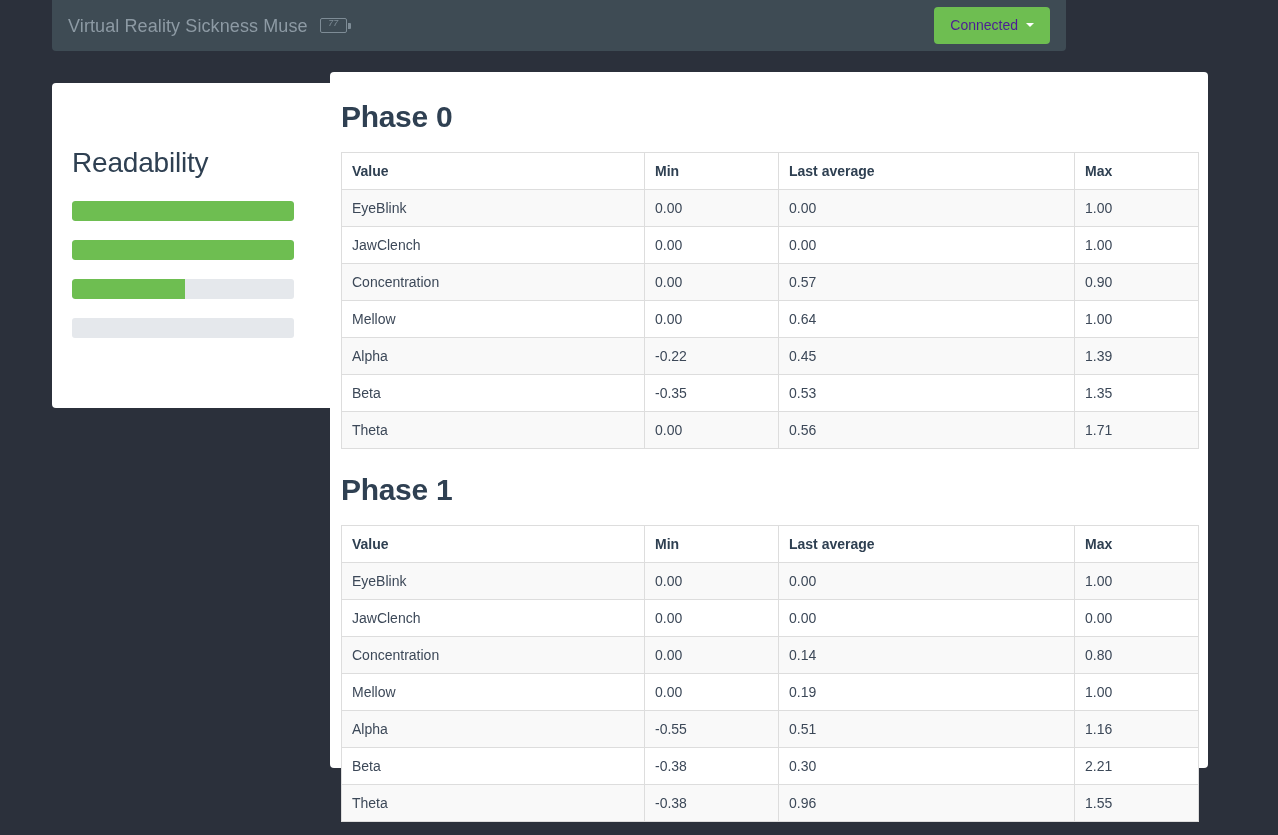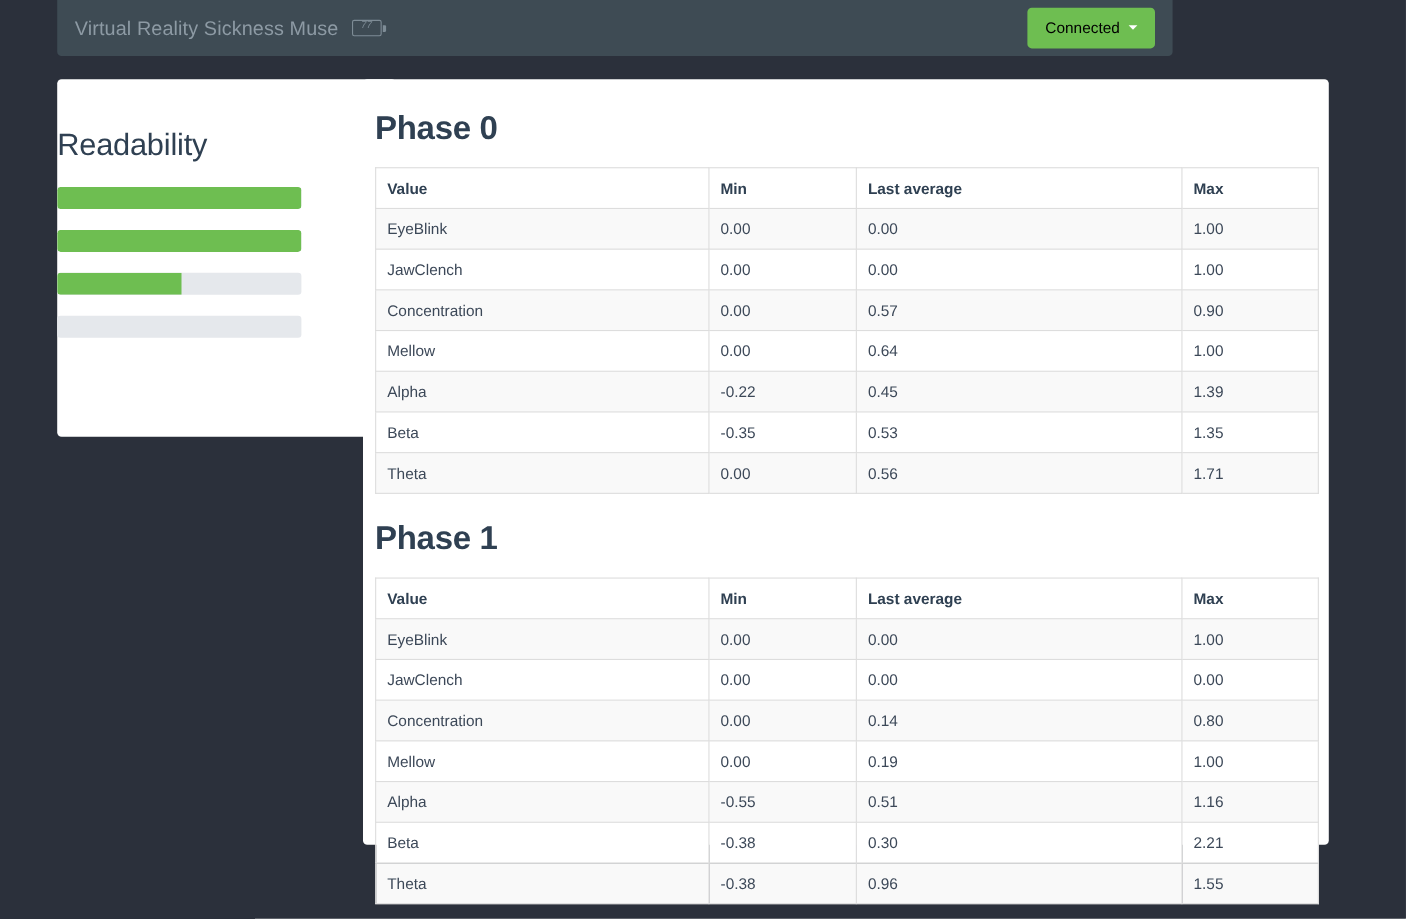--- a/index.html
+++ b/index.html
@@ -58,21 +58,21 @@
   .battery-level {
     font-size: 9px;
     font-style: italic;
     color: #7e8c96;
     line-height: 1;
     transform: translateY(-0.5px);
   }
   .navbar-right { margin-left: auto; }
   .btn-connected {
     background: #6ebe51;
-    color: #000000;
+    color: #4c1d95;
     border: none;
     border-radius: 4px;
     font-family: "Liberation Sans", sans-serif;
     font-size: 14px;
     font-weight: normal;
     padding: 10px 16px 11px 16px;
     cursor: pointer;
     display: inline-flex;
     align-items: center;
     gap: 8px;
@@ -83,24 +83,25 @@
     width: 0; height: 0;
     border-left: 4px solid transparent;
     border-right: 4px solid transparent;
     border-top: 4px solid #ffffff;
     display: inline-block;
   }
 
   
   .sidebar-card {
     position: absolute;
-    left: 52px; top: 72px;
+    left: 52px; top: 83px;
     width: 308px; height: 325px;
     background: #ffffff;
     border-radius: 4px;
+    padding: 20px;
   }
   .readability-title {
     margin: 44px 0 0 0;
     color: #2f4052;
     font-size: 28px;
     font-weight: normal;
     line-height: 32px;
     letter-spacing: -0.2px;
   }
   .readability-sub {

